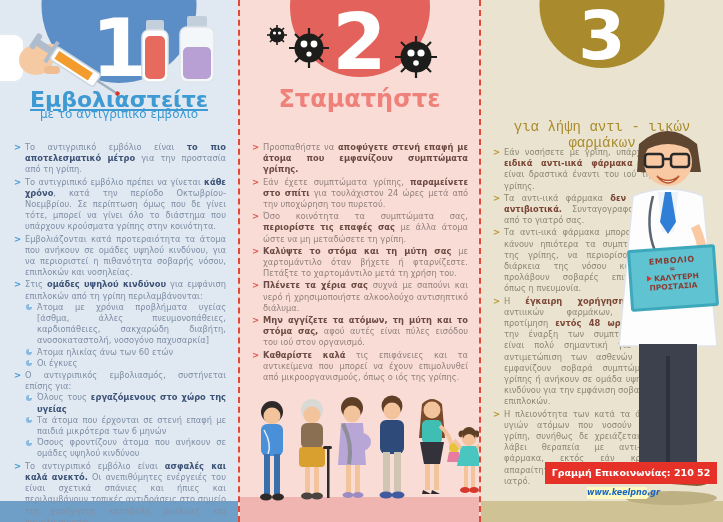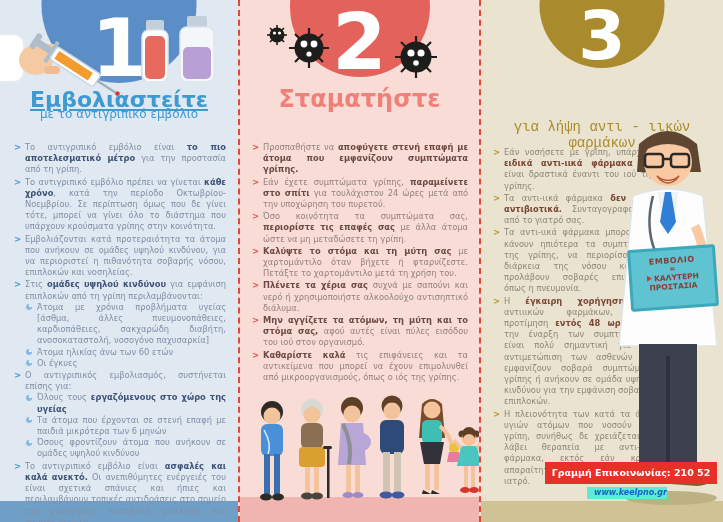--- a/index.html
+++ b/index.html
@@ -57,23 +57,23 @@
            background:#5fc3d2; border:3px solid #3da8bb; border-radius:3px; transform:rotate(-4deg);
            text-align:center; padding-top:6px; }
   .board .b1 { font-size:8px; font-weight:700; color:#8a3c30; letter-spacing:0.5px; }
   .board .beq { font-size:7px; font-weight:700; color:#8a3c30; line-height:8px; }
   .board .b2, .board .b3 { font-size:7.5px; font-weight:700; color:#8a3c30; line-height:9px; }
   .board .arrow { display:inline-block; width:0; height:0; border-top:3px solid transparent;
                   border-bottom:3px solid transparent; border-left:5px solid #d6372c; margin-right:2px; }
 
   .contact-banner { position:absolute; left:64px; top:462px; width:172px; height:22px; background:#e63129;
                     color:#fff; font-weight:700; font-size:9.5px; line-height:22px; text-align:center; z-index:4; }
-  .website { position:absolute; left:106px; top:487px; width:80px; height:12px; background:#5eead4;
+  .website { position:absolute; left:106px; top:487px; width:60px; height:12px; background:#fef9c3;
              color:#1565c0; font-weight:700; font-style:italic; font-size:8px; line-height:12px;
-             text-align:right; z-index:4; }
+             text-align:left; z-index:4; }
 </style>
 </head>
 <body>
 
 <div class="poster">
 
   <div class="col col-1">
     <div class="num-circle">
       <div class="num">1</div>
     </div>

